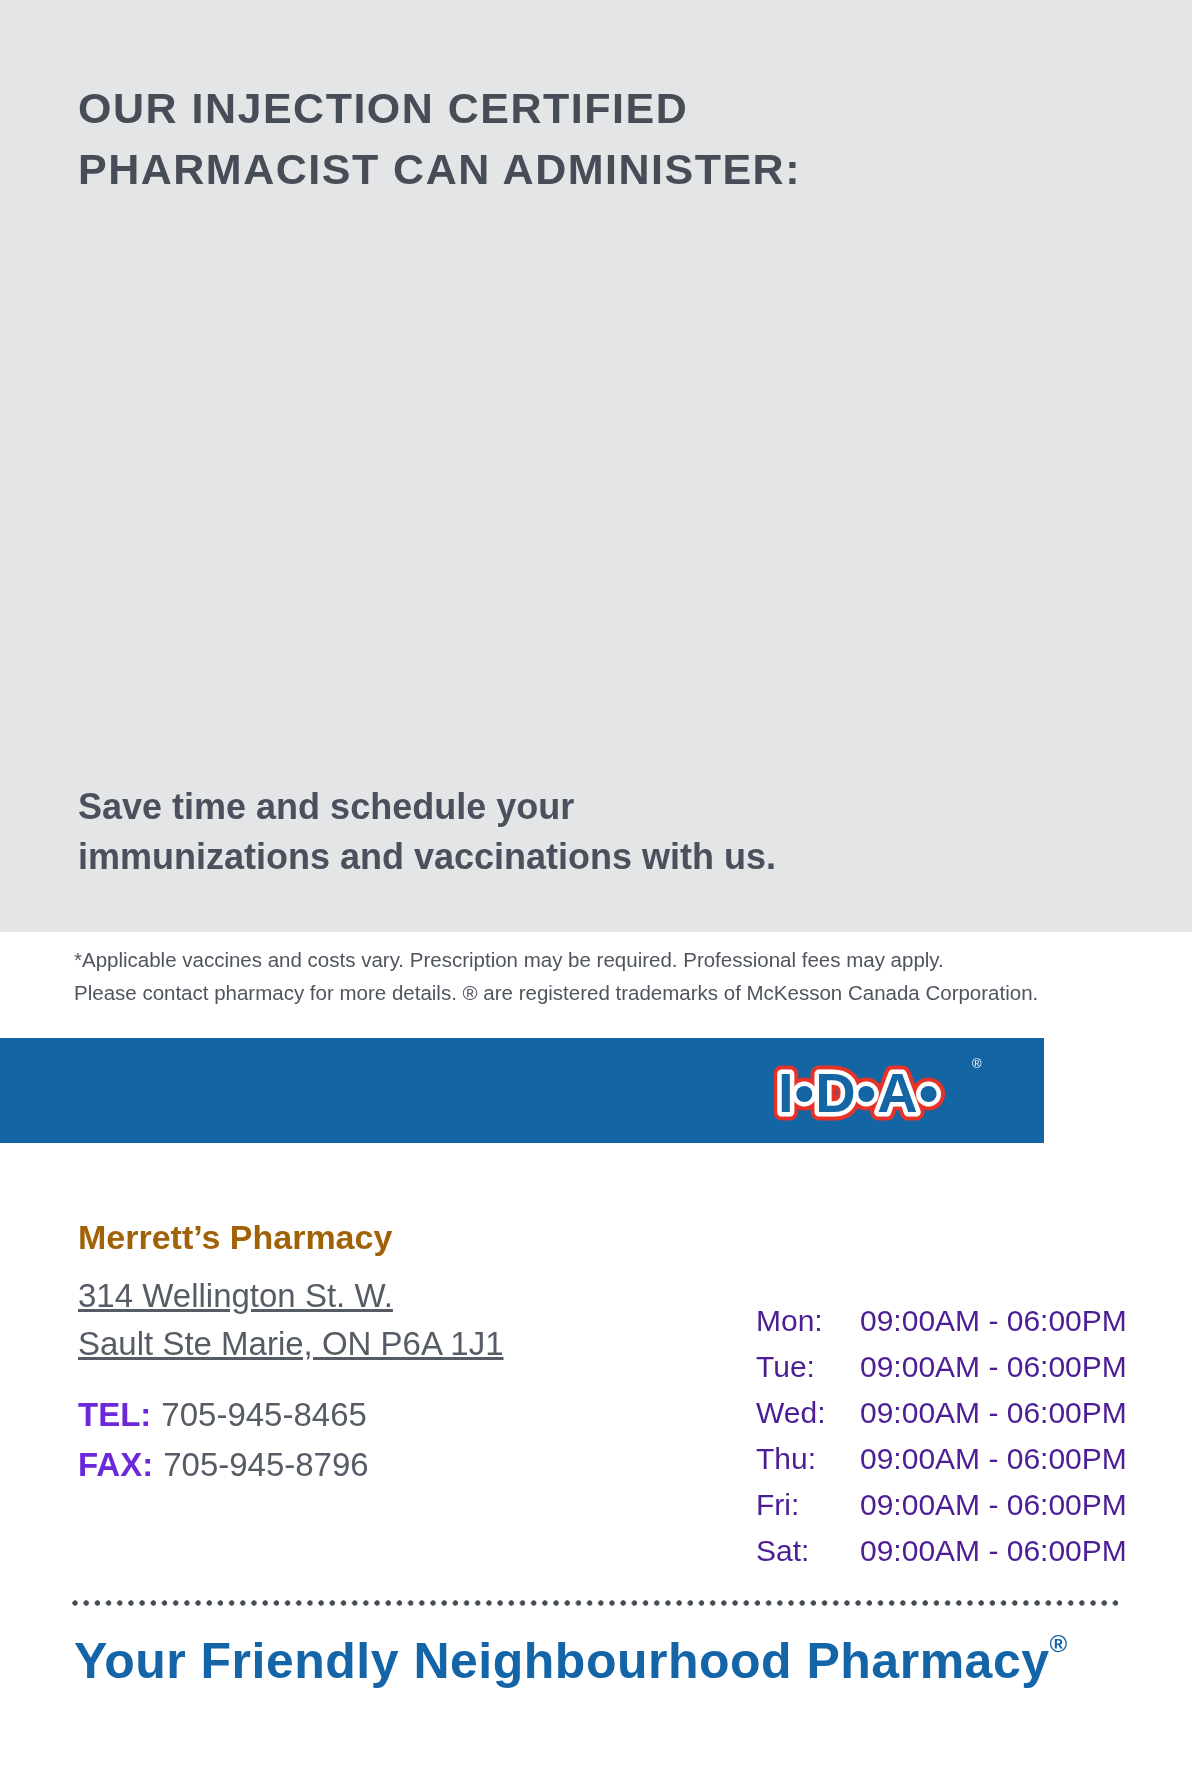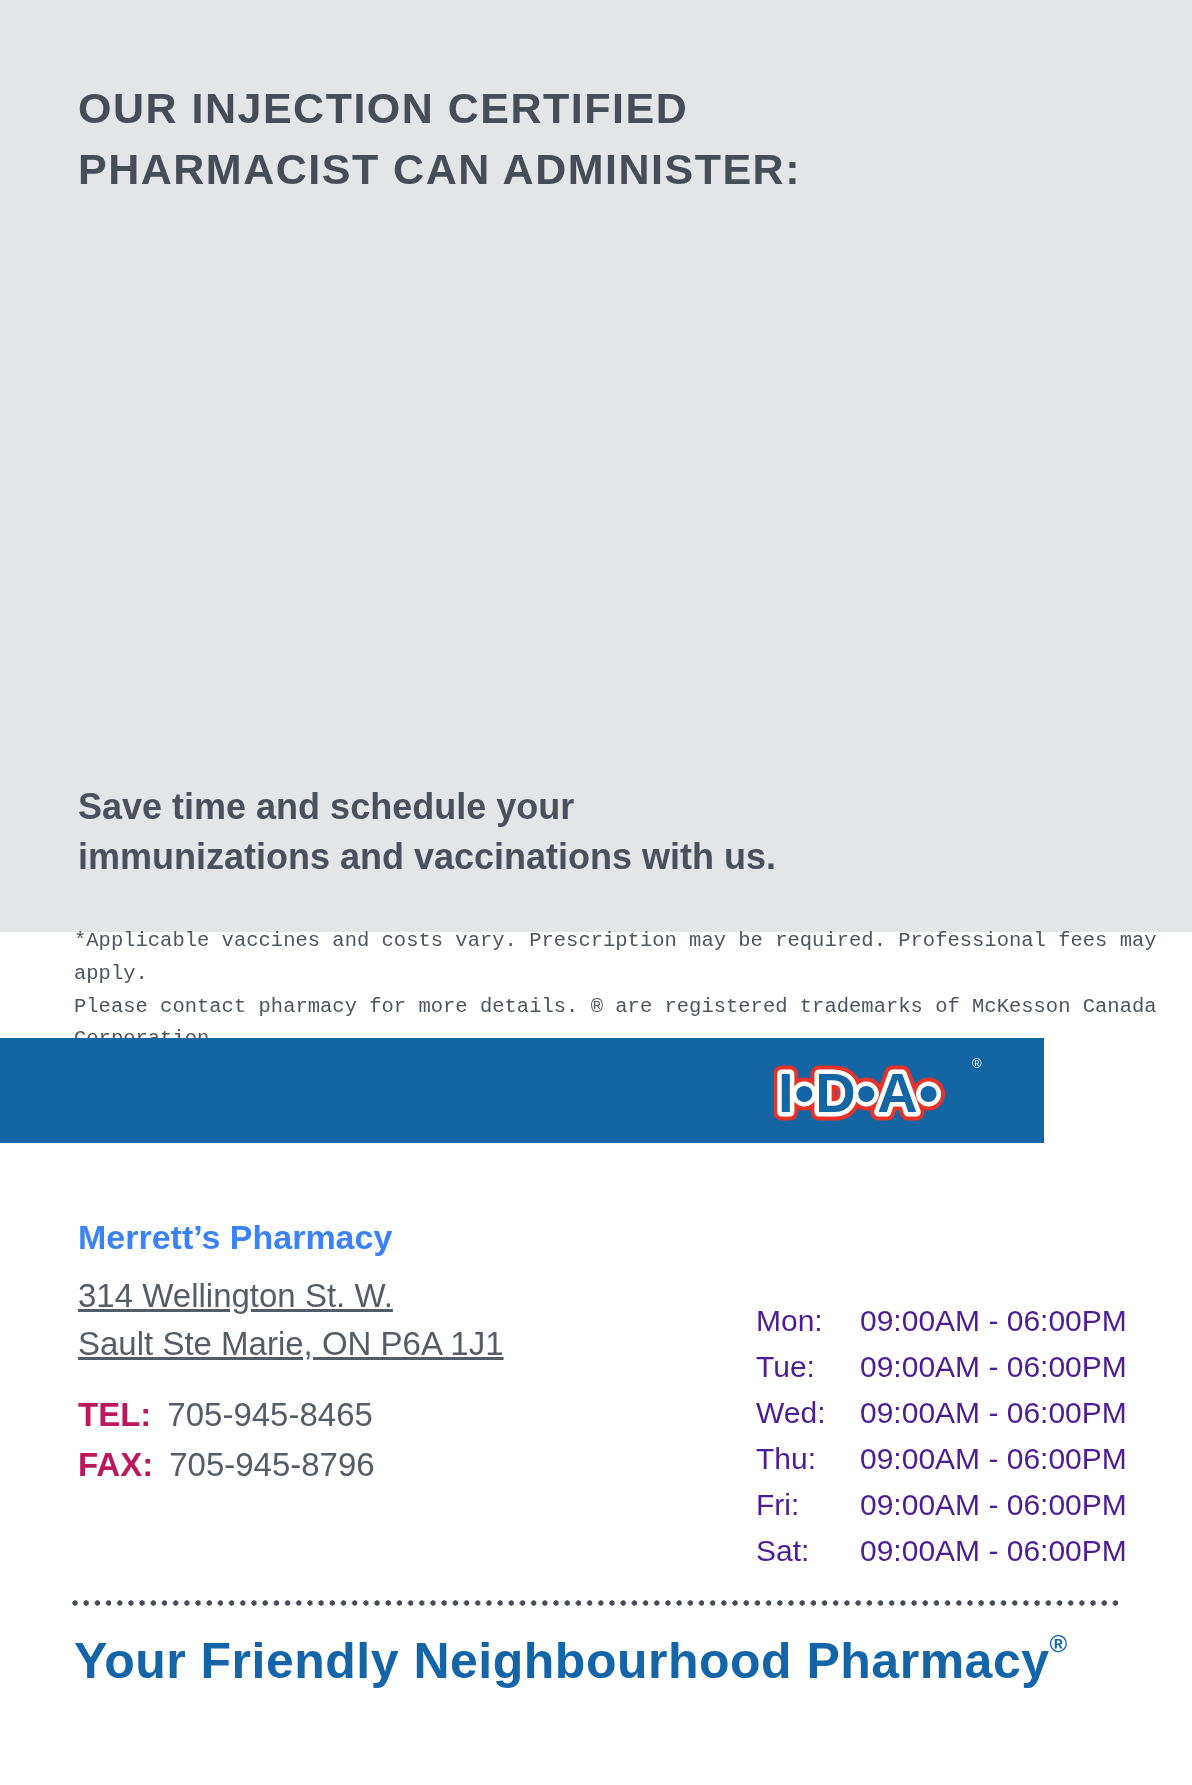--- a/index.html
+++ b/index.html
@@ -45,25 +45,24 @@
     left: 78px;
     top: 782px;
     color: #4a505c;
     font-size: 36px;
     font-weight: bold;
     line-height: 1.38;
   }
   .fineprint {
     position: absolute;
     left: 74px;
-    top: 925px;
+    top: 944px;
     color: #4f555e;
     font-size: 20.5px;
     line-height: 1.6;
-    font-family: Liberation Mono, monospace;
   }
 
   
   .banner {
     position: absolute;
     top: 1038px; left: 0;
     width: 1044px;
     height: 105px;
     background: #1365a4;
   }
@@ -73,21 +72,21 @@
     top: 14px;
     width: 214px;
     height: 78px;
   }
 
   
   .pharm-name {
     position: absolute;
     left: 78px;
     top: 1218px;
-    color: #3b82f6;
+    color: #a16207;
     font-size: 34px;
     font-weight: bold;
   }
   .address {
     position: absolute;
     left: 78px;
     top: 1272px;
     color: #565c66;
     font-size: 33px;
     line-height: 1.45;
@@ -95,23 +94,23 @@
   }
   .phone-block {
     position: absolute;
     left: 78px;
     top: 1390px;
     font-size: 33px;
     line-height: 1.52;
     color: #565c66;
   }
   .phone-label {
-    color: #be185d;
-    font-weight: bold;
-    margin-right: 16px;
+    color: #6d28d9;
+    font-weight: bold;
+    margin-right: 10px;
   }
 
   .hours {
     position: absolute;
     left: 756px;
     top: 1298px;
     font-size: 30px;
     color: #4c1d95;
     line-height: 46px;
   }

